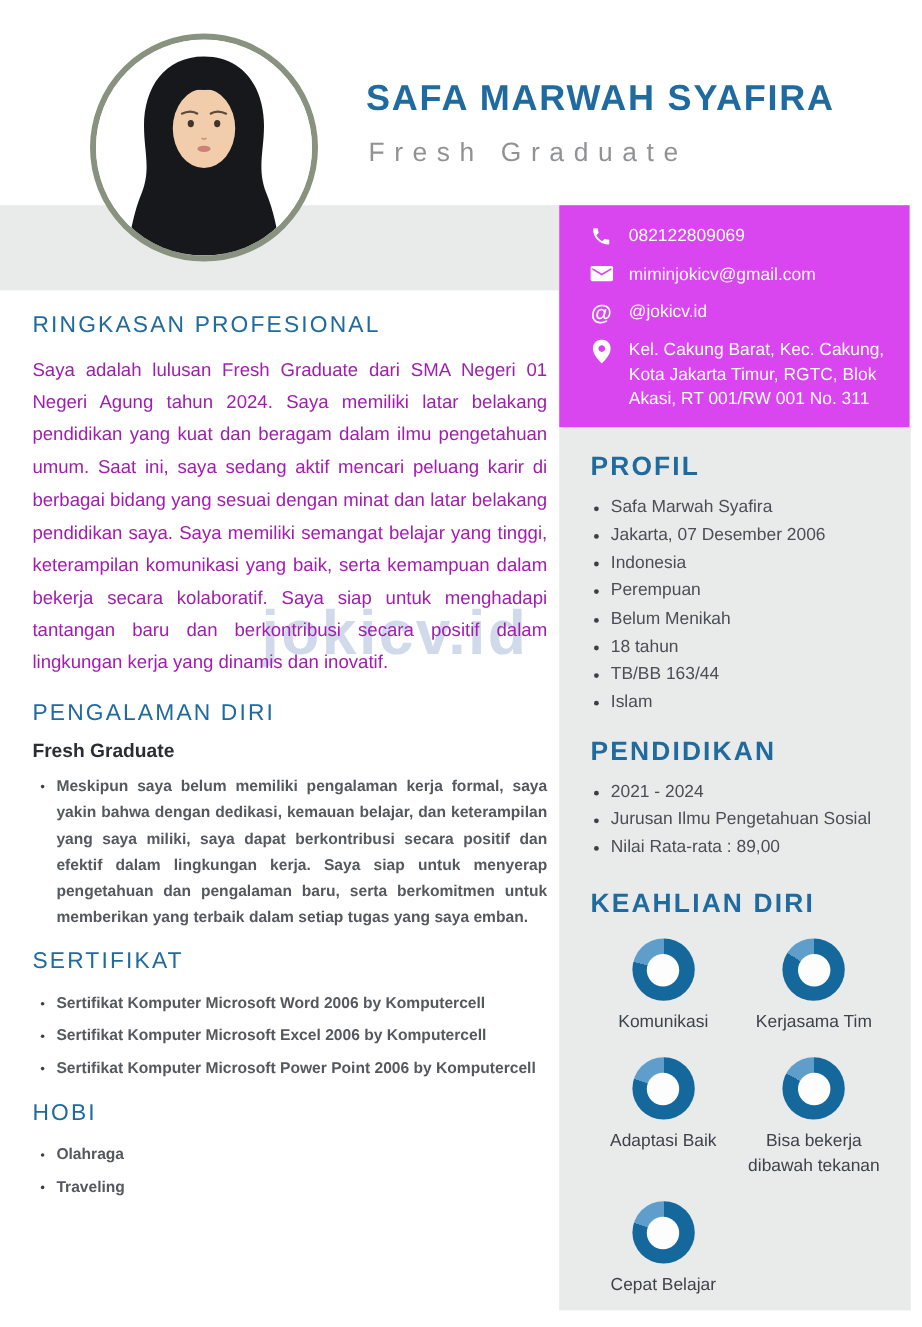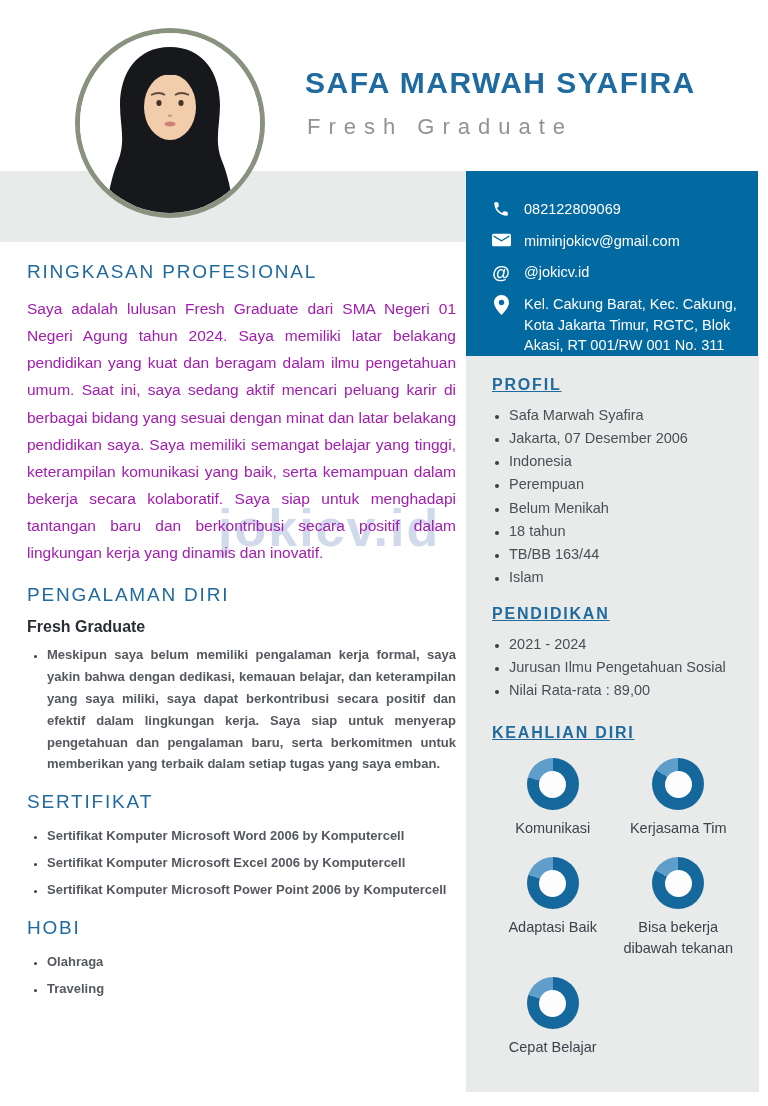--- a/index.html
+++ b/index.html
@@ -17,22 +17,22 @@
   
   .photo{
     position:absolute;left:75px;top:28px;width:180px;height:180px;border-radius:50%;
     border:5px solid #89927f;background:#ffffff;overflow:hidden;z-index:2;
   }
   .name-block{position:absolute;left:305px;top:66px;z-index:2;}
   .name{font-size:30px;font-weight:700;color:#1f6a9e;letter-spacing:1.5px;margin:0;}
   .subtitle{font-size:22px;color:#909294;letter-spacing:8px;margin:14px 0 0 2px;font-weight:400;}
   
   .contact-box{
-    position:absolute;left:466px;top:171px;width:292px;height:185px;background:#0369a1;
-    z-index:2;box-sizing:border-box;padding:28px 18px 0 24px;color:#fff;
+    position:absolute;left:466px;top:171px;width:292px;height:185px;background:#d946ef;
+    z-index:2;box-sizing:border-box;padding:16px 18px 0 24px;color:#fff;
   }
   .contact-row{display:flex;align-items:flex-start;margin-bottom:11px;}
   .contact-icon{width:22px;flex:0 0 22px;margin-right:12px;display:flex;justify-content:center;margin-top:1px;}
   .contact-icon svg{display:block;}
   .at-glyph{font-size:18px;font-weight:700;line-height:20px;color:#fff;}
   .contact-text{font-size:14.5px;line-height:1.42;color:#fff;}
   
   .left-col{position:absolute;left:27px;top:261px;width:429px;z-index:2;}
   .h-left{font-size:19px;font-weight:400;color:#1f6a9e;letter-spacing:1.8px;margin:0 0 12px 0;}
   .summary-text{font-size:15.5px;line-height:1.75;color:#a21caf;text-align:justify;margin:0 0 18px 0;}
@@ -40,21 +40,21 @@
   ul.dotted{margin:0;padding-left:20px;list-style:disc;}
   ul.dotted li{font-size:13px;line-height:1.68;color:#55595f;margin-bottom:5px;font-weight:bold;}
   ul.dotted li::marker{color:#3c4046;font-size:.85em;}
   .exp-list{margin-bottom:16px !important;}
   .exp-list li{text-align:justify;}
   .cert-list{margin-bottom:16px !important;}
   .hobby-list li{margin-bottom:2px;}
   .section-gap{margin-top:6px;}
   
   .right-col{position:absolute;left:466px;top:356px;width:293px;z-index:2;box-sizing:border-box;padding:20px 20px 0 26px;}
-  .h-right{font-size:16px;font-weight:700;color:#1f6a9e;letter-spacing:1.8px;margin:0 0 12px 0;text-decoration:underline;}
+  .h-right{font-size:22px;font-weight:700;color:#1f6a9e;letter-spacing:1.8px;margin:0 0 12px 0;}
   ul.rlist{margin:0;padding-left:17px;list-style:disc;}
   ul.rlist li{font-size:14.5px;line-height:1.32;color:#4a4f55;margin-bottom:4px;}
   ul.rlist li::marker{color:#3c4046;font-size:.85em;}
   .school{font-size:16px;font-weight:700;color:#2a2e33;margin:2px 0 10px 0;}
   .mt18{margin-top:18px;}
   .mt24{margin-top:24px;}
   
   .skill-grid{display:grid;grid-template-columns:1fr 1fr;row-gap:18px;column-gap:4px;margin-top:16px;}
   .skill-cell{text-align:center;}
   .donut{

